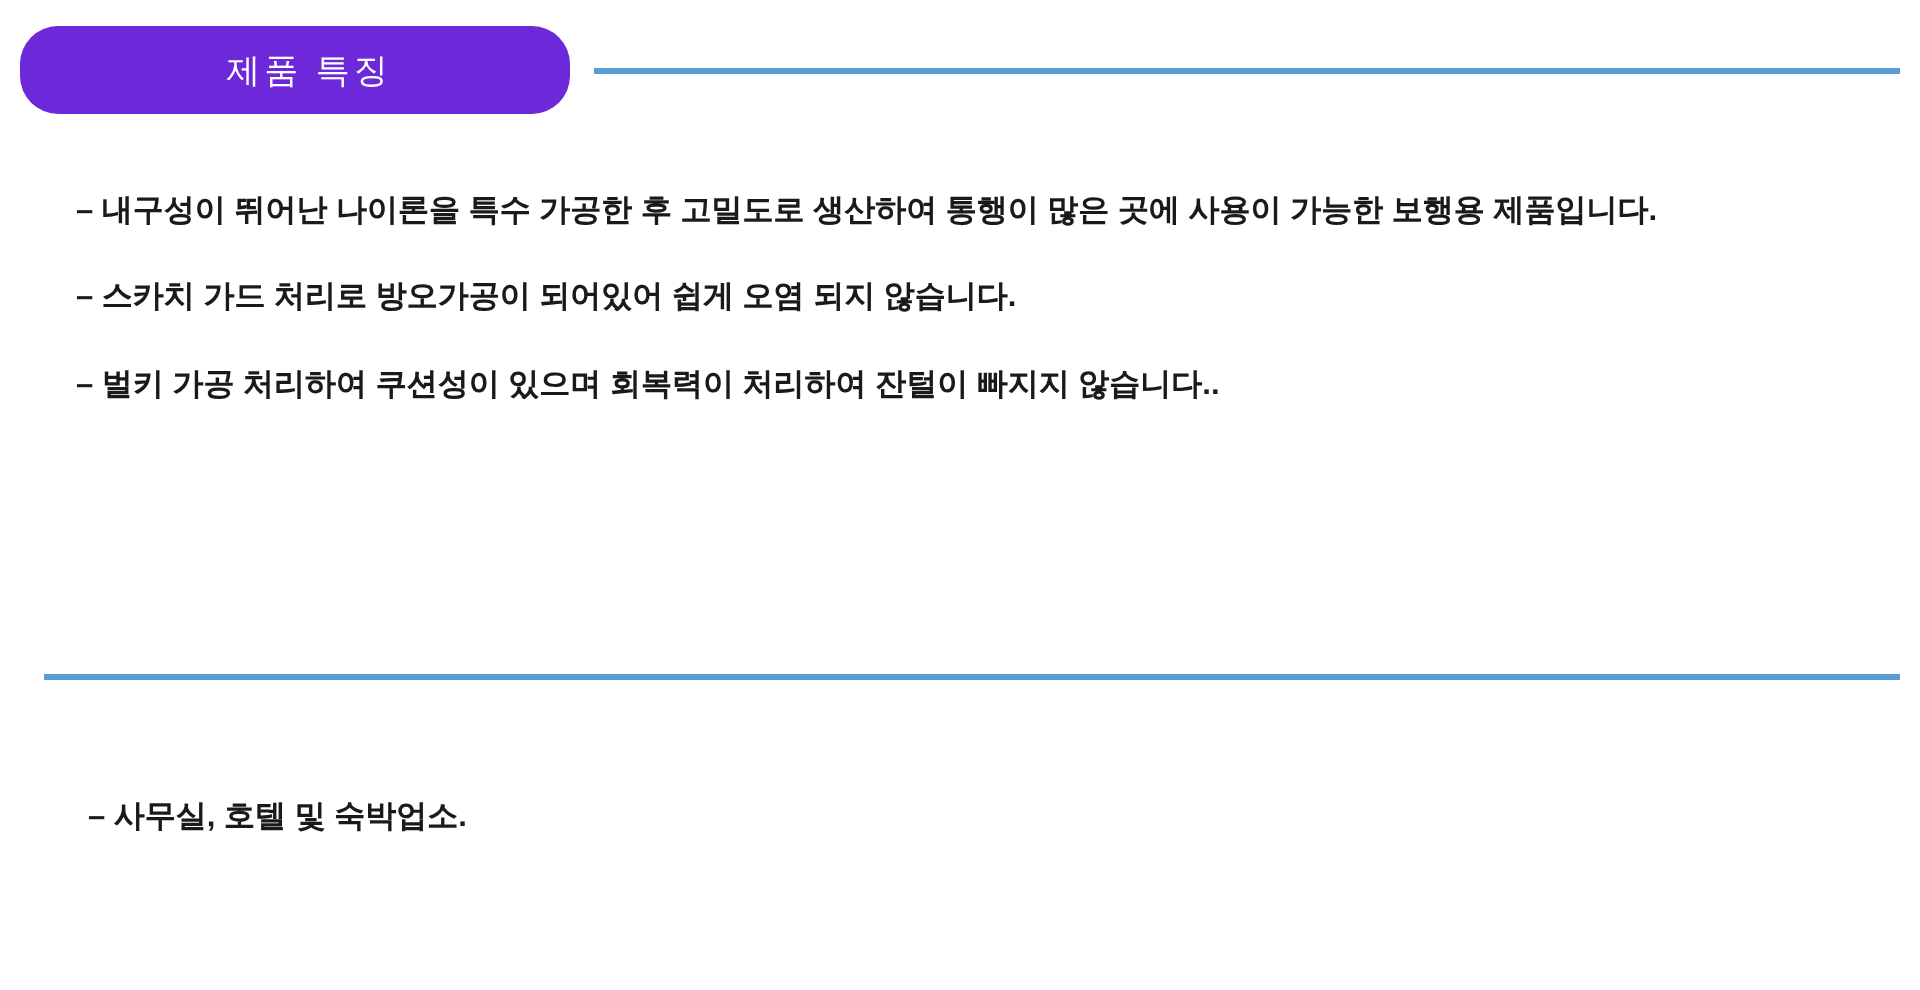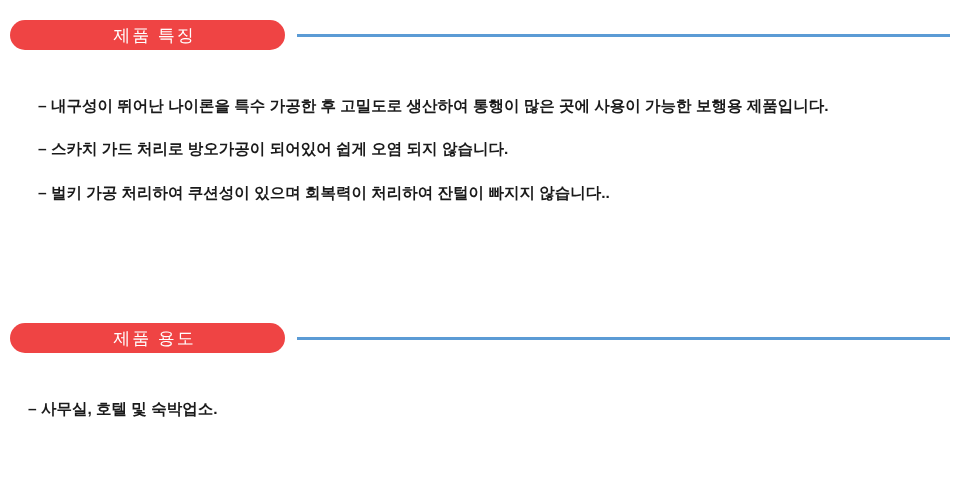--- a/index.html
+++ b/index.html
@@ -23,23 +23,23 @@
   
   .section-head {
     position: relative;
     display: flex;
     align-items: center;
     height: 40px;
   }
   .pill {
     box-sizing: border-box;
     width: 275px;
-    height: 30px;
+    height: 44px;
     border-radius: 19px;
-    background: #ef4444;
+    background: #6d28d9;
     color: #ffffff;
     font-size: 17px;
     letter-spacing: 2px;
     display: flex;
     align-items: center;
     justify-content: center;
     padding-left: 14px;
     flex: 0 0 auto;
   }
   .head-rule {
@@ -80,21 +80,21 @@
   #features-list .bullet { margin-bottom: 21px; }
 
   #uses-head {
     position: absolute;
     left: 10px;
     top: 318px;
     width: 940px;
   }
   #uses-list {
     position: absolute;
-    left: 28px;
+    left: 44px;
     top: 398px;
     width: 910px;
   }
   #uses-list .bullet { margin-bottom: 15px; }
 </style>
 </head>
 <body>
 
 <div class="page">
 
@@ -103,21 +103,20 @@
     <div class="head-rule"></div>
   </div>
 
   <ul class="bullets" id="features-list">
     <li class="bullet">– 내구성이 뛰어난 나이론을 특수 가공한 후 고밀도로 생산하여 통행이 많은 곳에 사용이 가능한 보행용 제품입니다.</li>
     <li class="bullet">– 스카치 가드 처리로 방오가공이 되어있어 쉽게 오염 되지 않습니다.</li>
     <li class="bullet">– 벌키 가공 처리하여 쿠션성이 있으며 회복력이 처리하여 잔털이 빠지지 않습니다..</li>
   </ul>
 
   <div class="section-head" id="uses-head">
-    <div class="pill">제품 용도</div>
     <div class="head-rule"></div>
   </div>
 
   <ul class="bullets" id="uses-list">
     <li class="bullet">– 사무실, 호텔 및 숙박업소.</li>
   </ul>
 
 </div>
 
 </body></html>

